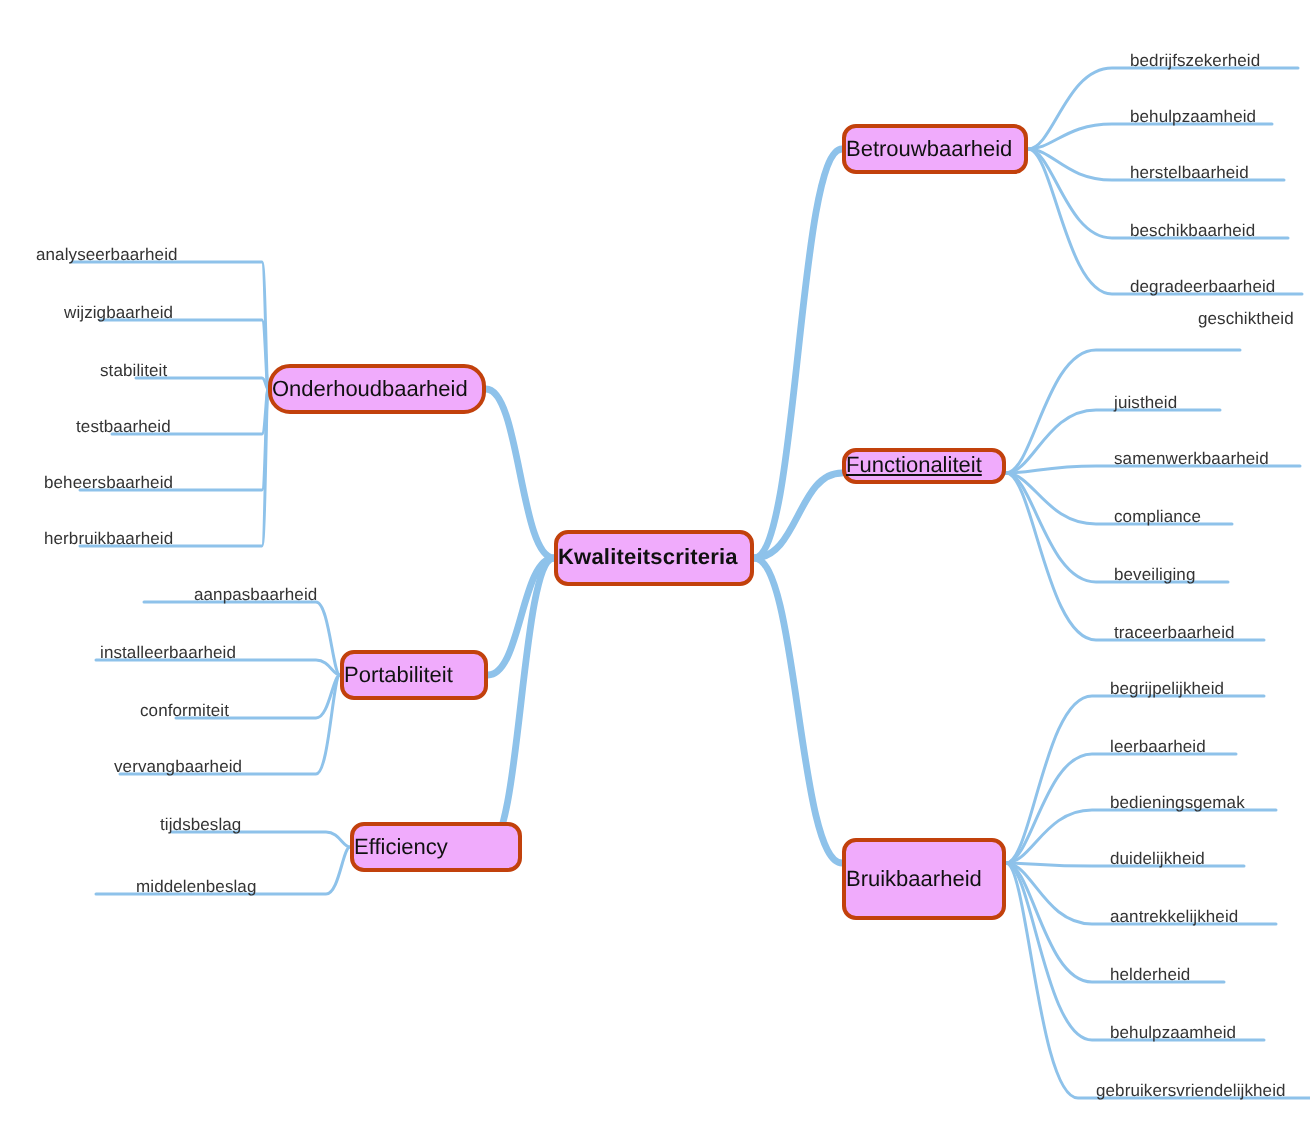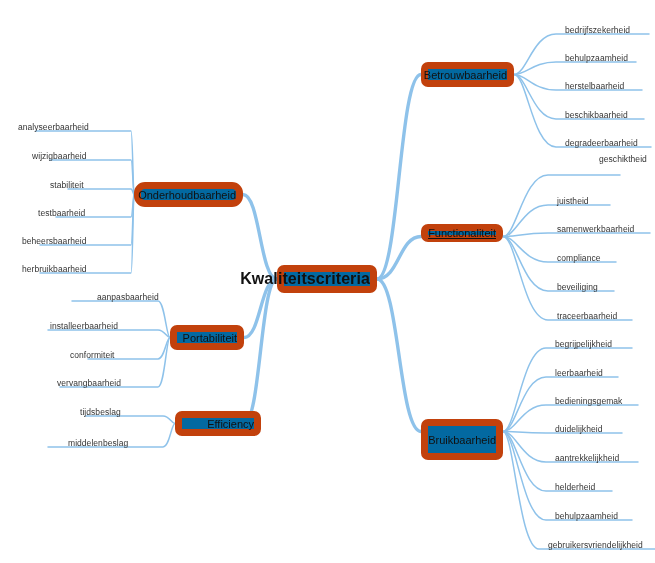--- a/index.html
+++ b/index.html
@@ -1,24 +1,24 @@
 <!DOCTYPE html>
 <html><head>
 <meta charset="utf-8">
 <style>
   html,body{margin:0;padding:0;background:#ffffff;}
   body{width:655px;height:563px;position:relative;overflow:hidden;
        font-family:"Liberation Sans", sans-serif;}
   #mindmap{position:absolute;left:0;top:0;width:655px;height:563px;}
   svg.links{position:absolute;left:0;top:0;width:655px;height:563px;pointer-events:none;}
   .node{position:absolute;box-sizing:border-box;
-        background:#0369a1;border:7px solid #c2410c;border-radius:7px;
+        background:#f0abfc;border:2px solid #c2410c;border-radius:7px;
         color:#111;text-align:center;white-space:nowrap;
-        display:flex;align-items:center;justify-content:flex-end;}
-  .node.root{font-size:16px;font-weight:bold;letter-spacing:.1px;}
+        display:flex;align-items:center;justify-content:flex-start;}
+  .node.root{font-size:11px;font-weight:bold;letter-spacing:.1px;}
   .node.branch{font-size:11px;}
   .leaf{position:absolute;white-space:nowrap;font-size:8.5px;color:#333;
         letter-spacing:.05px;}
   .leaf.right{text-align:left;}
   .leaf.left{text-align:right;}
 </style>
 </head>
 <body>
 
 <div id="mindmap">

